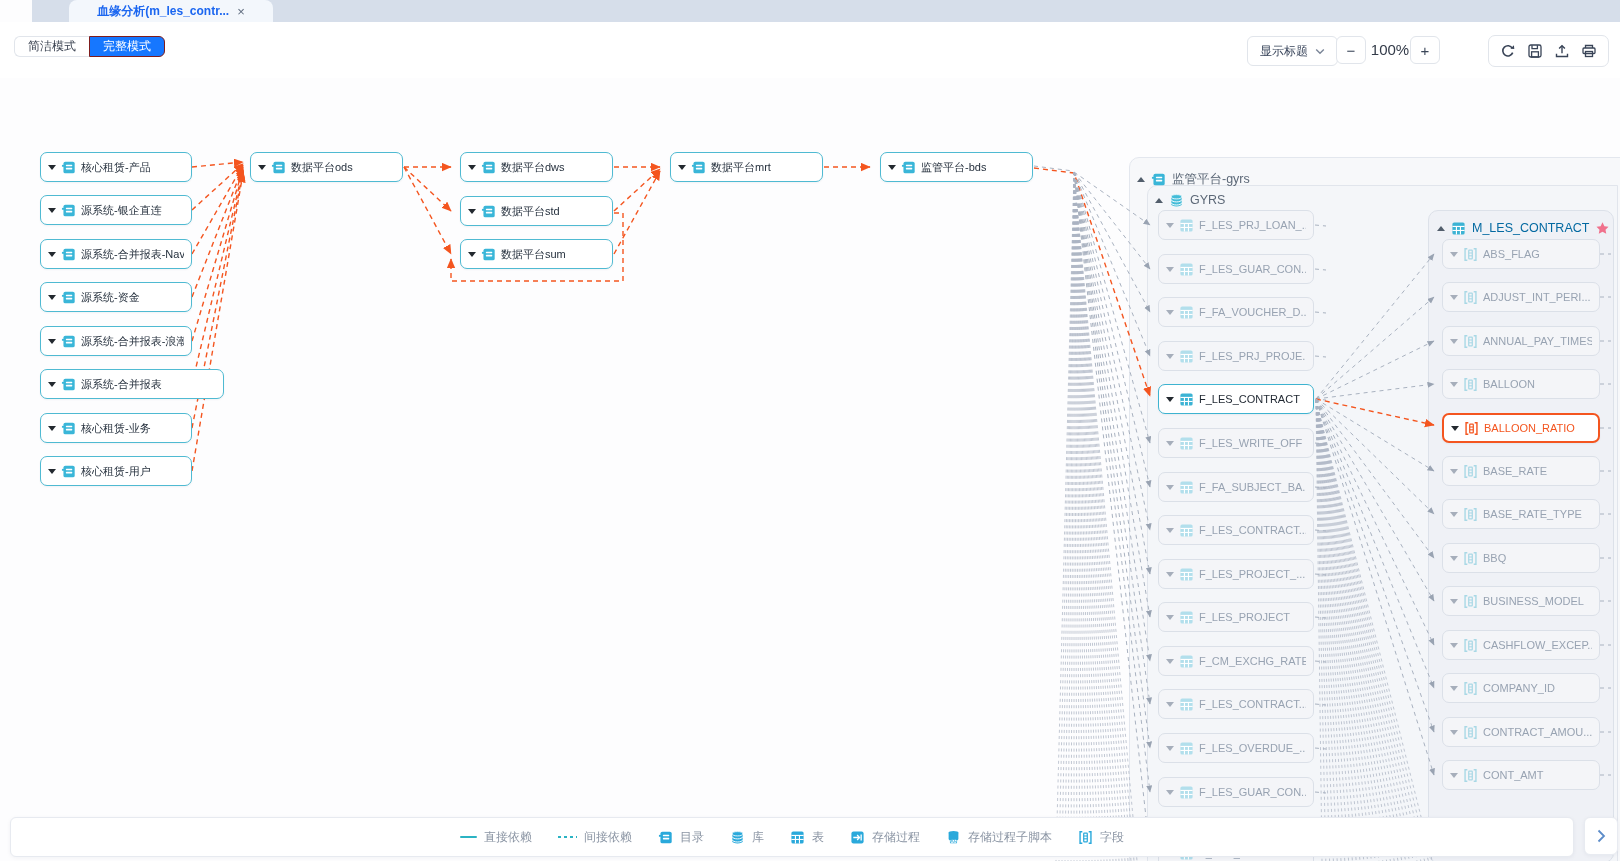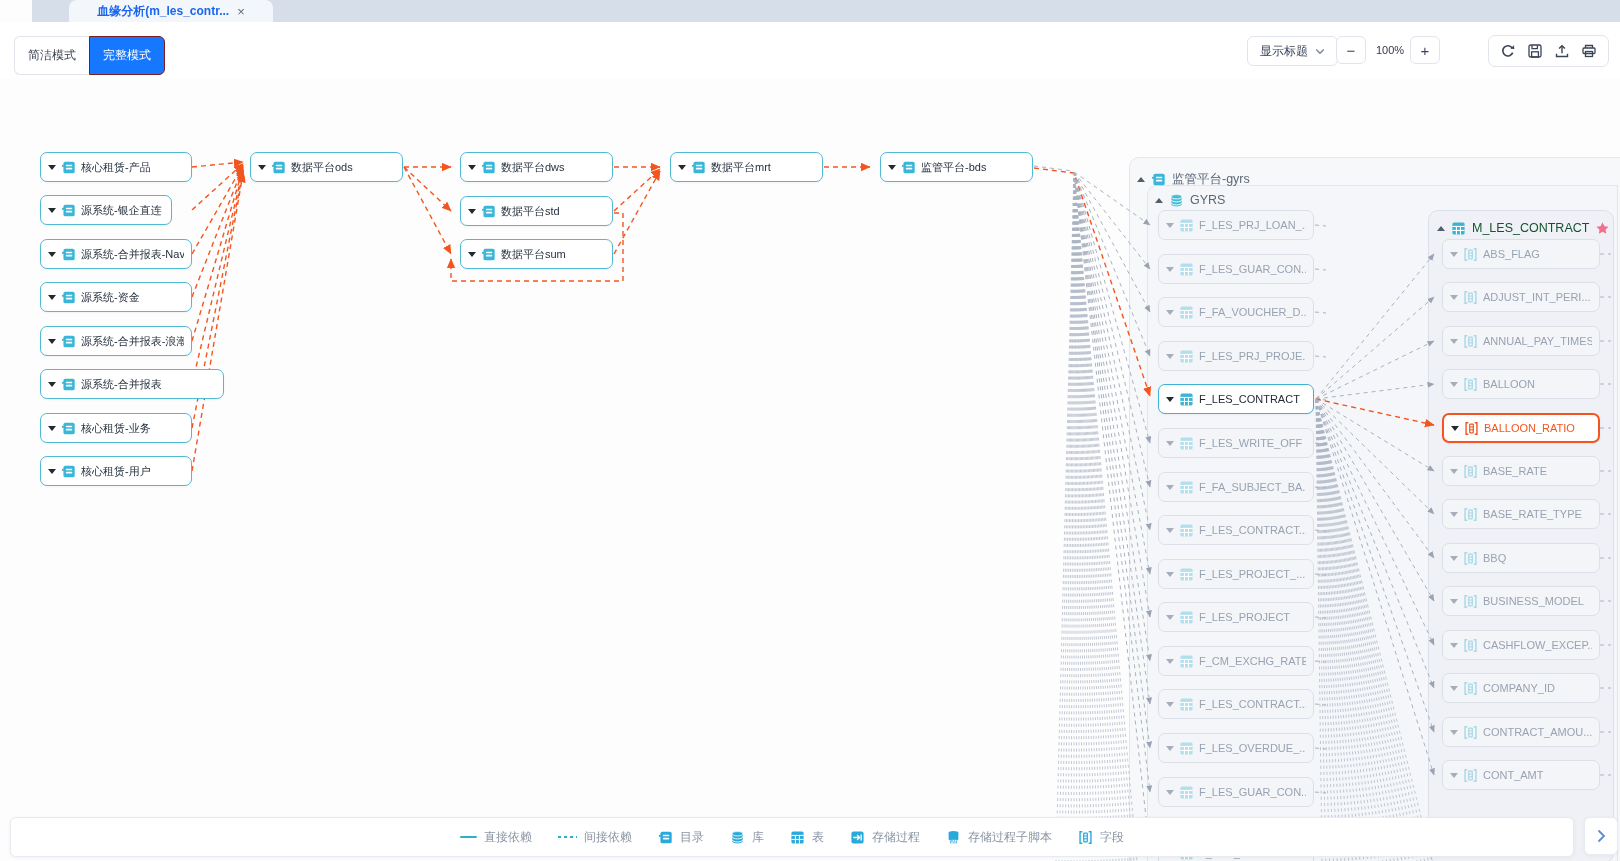--- a/index.html
+++ b/index.html
@@ -7,47 +7,47 @@
        font-family:"Liberation Sans",sans-serif;-webkit-font-smoothing:antialiased;}
   
   .tabstrip{position:absolute;left:0;top:0;width:1620px;height:22px;background:#d6deea;margin-left:32px;}
   .tab{position:absolute;left:37px;top:0;width:204px;height:22px;background:#f3f7fc;
        border-radius:8px 8px 0 0;display:flex;align-items:center;justify-content:center;gap:8px;}
   .tab-title{color:#1b66f0;font-size:12px;font-weight:bold;white-space:nowrap;}
   .tab-close{color:#5f6b7e;font-size:13px;line-height:1;cursor:pointer;}
   
   .toolbar{position:absolute;left:0;top:22px;width:1620px;height:56px;background:#fff;}
   .seg{position:absolute;left:14px;top:14px;display:flex;}
-  .seg-btn{height:39px;padding:8px 13px;font-size:12px;display:flex;align-items:center;
+  .seg-btn{height:21px;padding:8px 13px;font-size:12px;display:flex;align-items:center;
        background:#fff;border:1px solid #e1e5eb;color:#3c4452;cursor:pointer;
        font-family:inherit;}
   .seg-btn.first{border-radius:6px 0 0 6px;border-right:none;}
   .seg-btn.active{background:#1677ff;border:1px solid #7f1d1d;color:#fff;border-radius:0 6px 6px 0;}
   .show-title-btn{position:absolute;left:1247px;top:14px;height:28px;padding:0 12px;background:#fff;
        border:1px solid #e1e5eb;border-radius:6px;display:flex;align-items:center;gap:7px;
        font-size:12px;color:#38445a;cursor:pointer;}
   .zoom-btn{position:absolute;top:14px;width:30px;height:28px;background:#fff;border:1px solid #e1e5eb;
        border-radius:6px;font-size:15px;color:#3a4558;display:flex;align-items:center;justify-content:center;
        cursor:pointer;font-family:inherit;}
   .zoom-lvl{position:absolute;left:1370px;top:14px;width:40px;height:28px;line-height:28px;
-       text-align:center;font-size:11px;color:#333b49;}
+       text-align:center;font-size:15px;color:#333b49;}
   .icon-group{position:absolute;left:1488px;top:13px;height:30px;background:#fff;border:1px solid #e1e5eb;
        border-radius:7px;display:flex;align-items:center;gap:11px;padding:0 11px;}
   .tb-ico{display:flex;align-items:center;cursor:pointer;}
   
   .cv{position:absolute;left:0;top:78px;width:1620px;height:783px;background:#fdfdfe;}
   .panel-outer{position:absolute;left:1129px;top:79px;width:491px;height:704px;background:#f7f8fa;
        border:1px solid #e3e7ee;border-radius:10px 0 0 0;z-index:1;}
   .panel-inner{position:absolute;left:1147px;top:107px;width:469px;height:676px;background:#f4f6f9;
        border:1px solid #e1e5ec;border-radius:10px 0 0 0;z-index:1;}
   .panel-detail{position:absolute;left:1428px;top:132px;width:184px;height:651px;background:#eff1f6;
        border:1px solid #dce1e9;border-radius:10px;z-index:1;}
   .phead{position:absolute;height:26px;display:flex;align-items:center;gap:6px;font-size:12.5px;
        color:#5c6877;z-index:3;white-space:nowrap;}
-  .phead.dark{color:#14532d;text-align:right;}
+  .phead.dark{color:#0369a1;text-align:right;}
   #wires{position:absolute;left:0;top:0;width:1620px;height:783px;z-index:2;pointer-events:none;}
   .lo{stroke:#f4551f;stroke-width:1.4;stroke-dasharray:5 4;fill:none;}
   .lg{stroke:#a9b2c0;stroke-width:1;stroke-dasharray:4 4;fill:none;}
   .lgt{stroke:#aab3c1;stroke-width:.9;stroke-dasharray:3 3.2;fill:none;opacity:.8;}
   
   .node{position:absolute;height:30px;display:flex;align-items:center;gap:5px;padding:0 7px;
        background:#fff;border:1.4px solid #4fbad2;border-radius:7px;font-size:12px;color:#26313e;
        box-sizing:border-box;z-index:3;cursor:pointer;box-shadow:0 1px 2px rgba(10,40,80,.05);}
   .node .lbl{white-space:nowrap;overflow:hidden;text-overflow:clip;font-size:11px;}
   .node.dim{background:#f4f5f8;border:1px solid #dbe0e8;color:#98a3b2;box-shadow:none;}
@@ -325,21 +325,21 @@
         <span class="nico">
           <svg width="15" height="15" viewBox="0 0 16 16">
             <path d="M1 5.2h2.4v2H1z" fill="#3ab6d8"></path>
             <rect x="2.6" y="1.8" width="12" height="12.4" rx="2" fill="#3ab6d8"></rect>
             <rect x="5.2" y="5" width="6.8" height="1.7" rx=".5" fill="#fff"></rect>
             <rect x="5.2" y="8.3" width="6.8" height="1.7" rx=".5" fill="#fff"></rect>
           </svg>
         </span>
         <span class="lbl">核心租赁-产品</span>
       </div>
-      <div class="node " style="left: 40px; top: 117px; width: 132px;">
+      <div class="node " style="left: 40px; top: 117px; width: 152px;">
         <span class="caret c-dark"></span>
         <span class="nico">
           <svg width="15" height="15" viewBox="0 0 16 16">
             <path d="M1 5.2h2.4v2H1z" fill="#3ab6d8"></path>
             <rect x="2.6" y="1.8" width="12" height="12.4" rx="2" fill="#3ab6d8"></rect>
             <rect x="5.2" y="5" width="6.8" height="1.7" rx=".5" fill="#fff"></rect>
             <rect x="5.2" y="8.3" width="6.8" height="1.7" rx=".5" fill="#fff"></rect>
           </svg>
         </span>
         <span class="lbl">源系统-银企直连</span>

